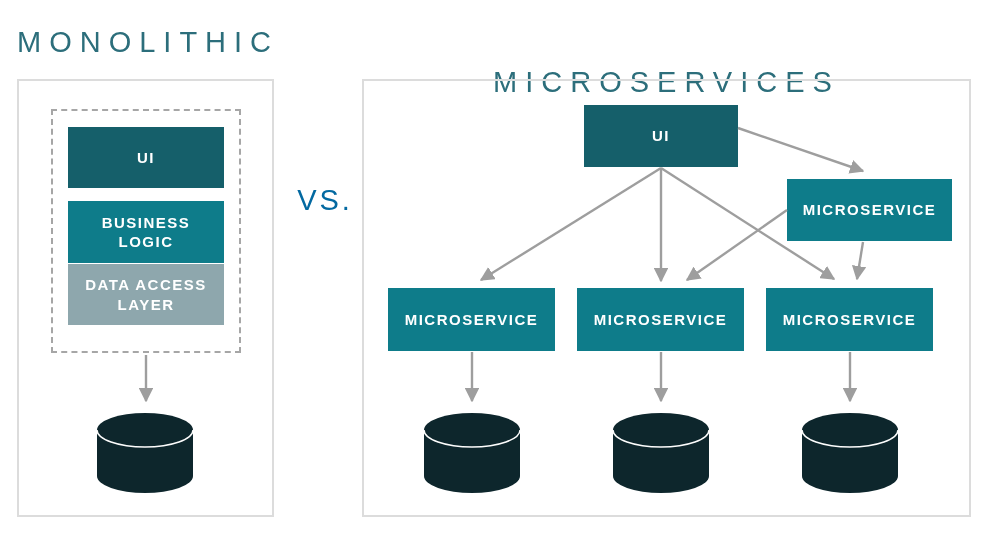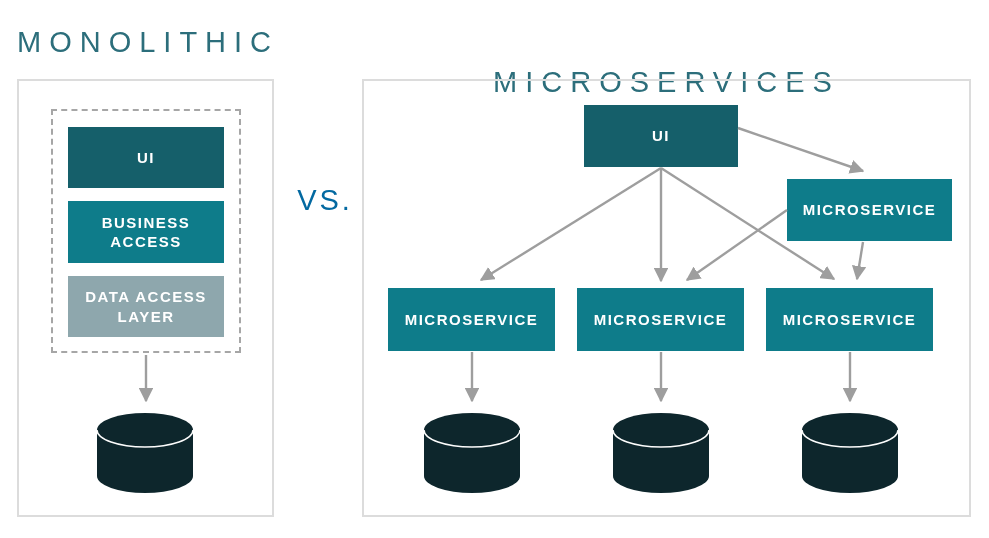--- a/index.html
+++ b/index.html
@@ -26,21 +26,21 @@
     border:2px dashed;box-sizing:border-box;
   }
   .box{
     position:absolute;box-sizing:border-box;display:flex;align-items:center;justify-content:center;
     color:#ffffff;font-weight:bold;font-size:15px;letter-spacing:1.5px;text-align:center;line-height:1.3;
   }
   .box span{display:block;}
   .box .wrap{width:132px;}
   .b-ui-left{left:68px;top:127px;width:156px;height:61px;}
   .b-biz{left:68px;top:201px;width:156px;height:62px;}
-  .b-dal{left:68px;top:276px;width:156px;height:61px;}
+  .b-dal{left:68px;top:264px;width:156px;height:61px;}
   .b-ui-right{left:584px;top:105px;width:154px;height:62px;}
   .b-gw{left:787px;top:179px;width:165px;height:62px;}
   .b-ms1{left:388px;top:288px;width:167px;height:63px;}
   .b-ms2{left:577px;top:288px;width:167px;height:63px;}
   .b-ms3{left:766px;top:288px;width:167px;height:63px;}
   .overlay{position:absolute;left:0;top:0;pointer-events:none;}
   .connector{fill:none;}
   .top-arc{fill:none;stroke:#fdfdfd;stroke-width:1.5;}
 </style>
 </head>
@@ -53,21 +53,21 @@
   <div class="vs" style="color: #0369a1;">VS.</div>
 
   <div class="group">
     <div class="panel panel-left" style="border-color: rgb(220, 220, 220);"></div>
     <div class="dashed-box" style="border-color: rgb(166, 166, 166);"></div>
 
     <div class="box b-ui-left" style="background-color: rgb(21, 95, 106);">
       <span>UI</span>
     </div>
     <div class="box b-biz" style="background-color: rgb(14, 124, 138);">
-      <span class="wrap">BUSINESS ACCESS</span>
+      <span class="wrap">BUSINESS LOGIC</span>
     </div>
     <div class="box b-dal" style="background-color: rgb(142, 167, 173);">
       <span class="wrap">DATA ACCESS LAYER</span>
     </div>
   </div>
 
   <div class="group">
     <div class="panel panel-right" style="border-color: rgb(220, 220, 220);"></div>
 
     <div class="box b-ui-right" style="background-color: rgb(21, 95, 106);">

